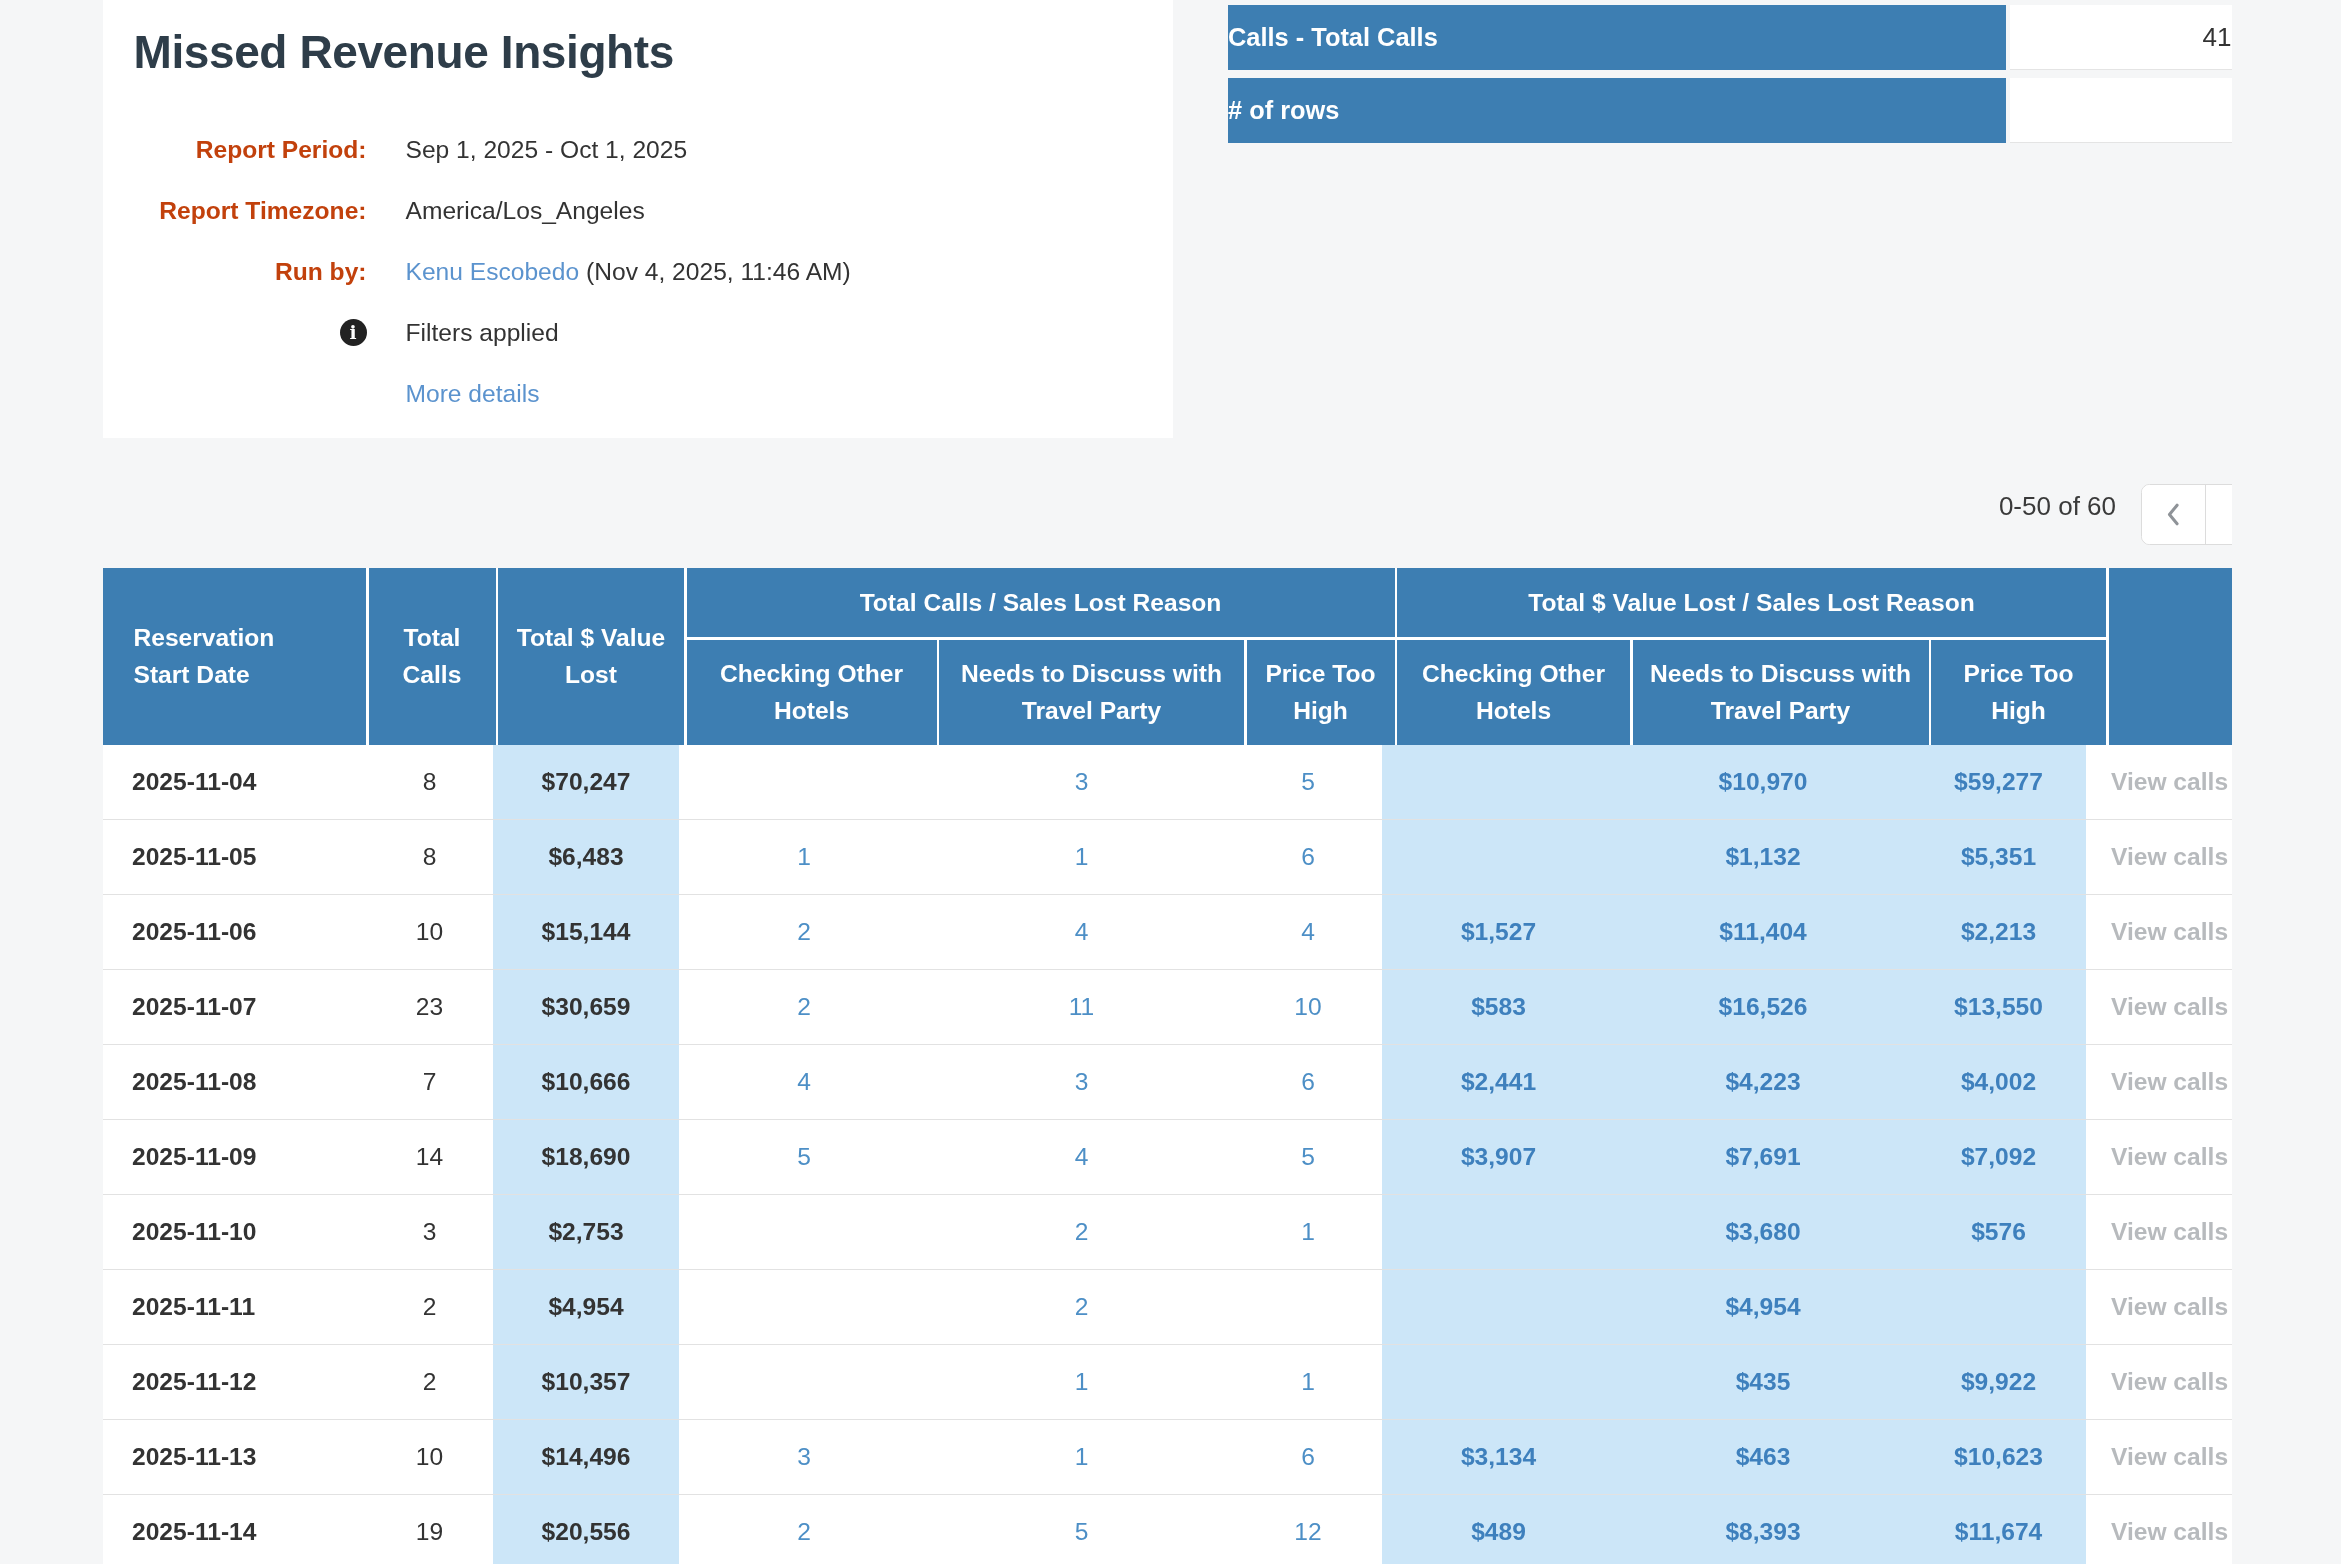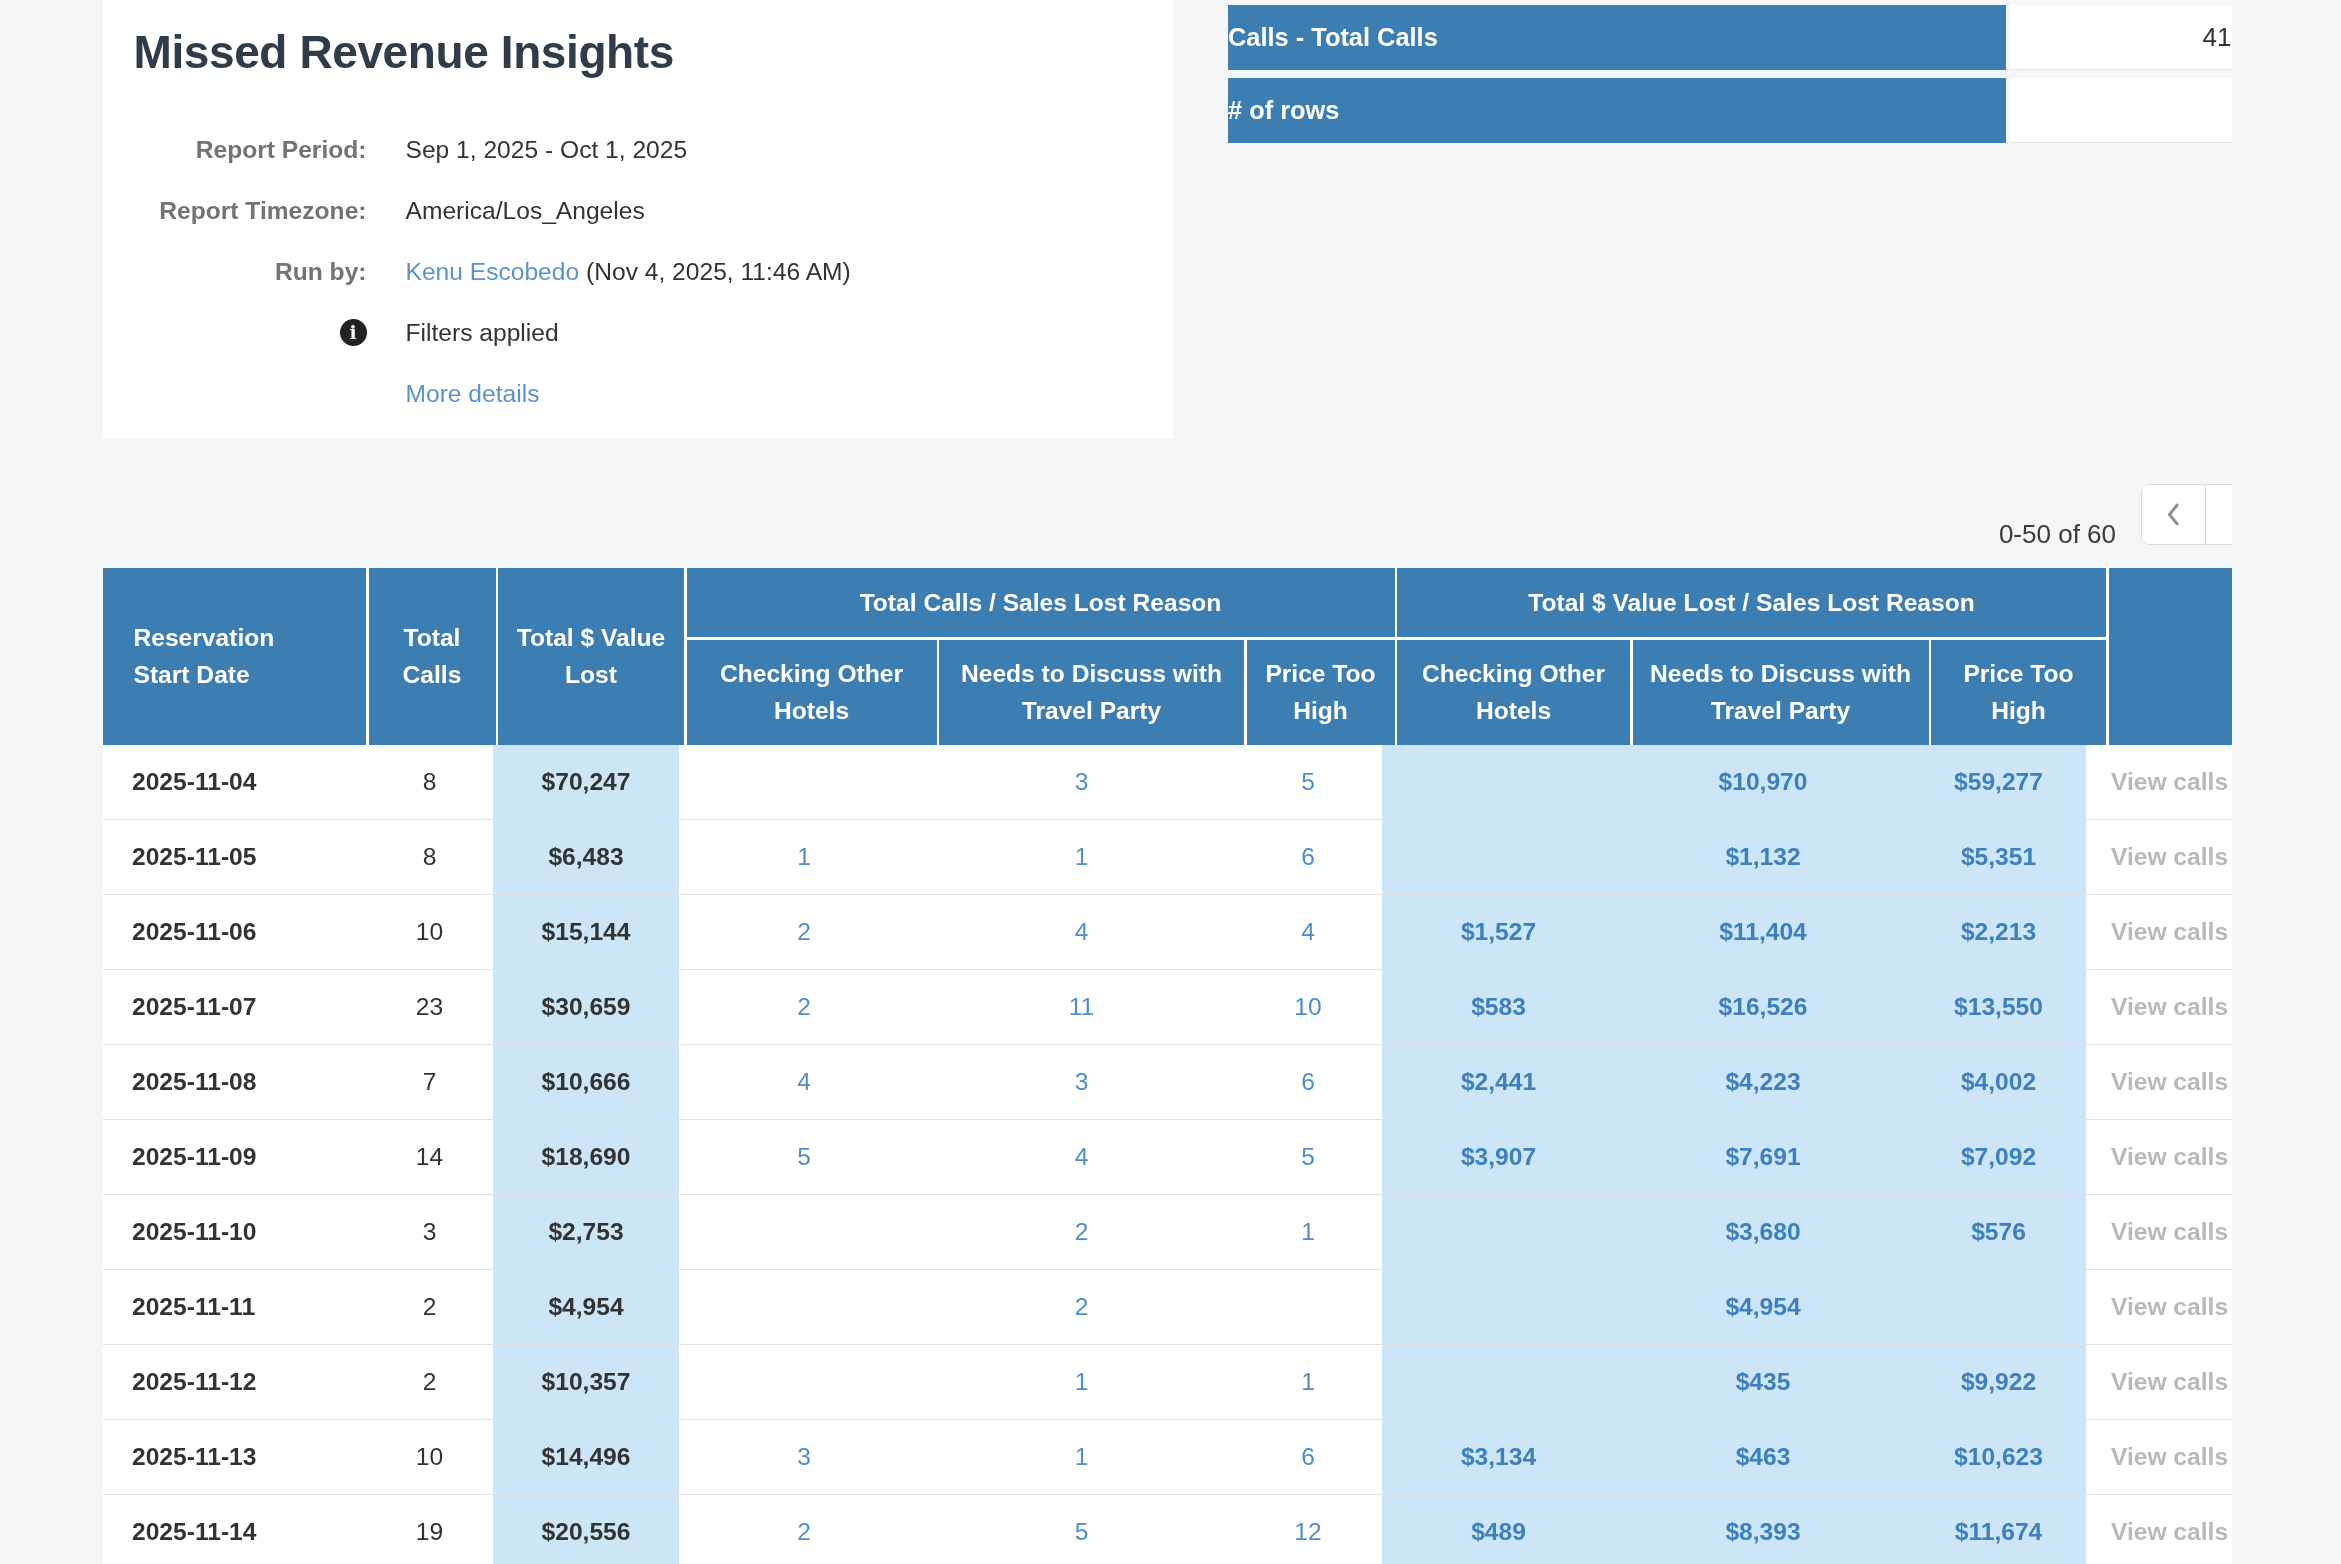--- a/index.html
+++ b/index.html
@@ -5,36 +5,36 @@
   * { margin:0; padding:0; box-sizing:border-box; }
   html,body { background:#f5f6f7; }
   body { font-family:"Liberation Sans","DejaVu Sans",sans-serif; color:#333; }
   .page { position:relative; width:2232px; height:1564px; overflow:hidden; background:#f5f6f7; }
 
   
   .report-card { position:absolute; left:103px; top:0; width:1070px; height:438px; background:#ffffff; padding:25.4px 30.5px 0 30.5px; }
   .report-title { font-size:46px; font-weight:700; color:#2e3d49; letter-spacing:-0.4px; }
   .report-fields { margin-top:53px; }
   .field-row { display:flex; align-items:flex-start; margin-bottom:26px; font-size:24.6px; line-height:35px; }
-  .field-label { width:233px; text-align:right; font-weight:700; color:#737373; flex:none; }
+  .field-label { width:233px; text-align:right; font-weight:700; color:#c2410c; flex:none; }
   .field-value { margin-left:39px; color:#333; }
   a.link { color:#5b93ce; text-decoration:none; cursor:pointer; }
   .info-circle { display:inline-flex; width:27px; height:27px; border-radius:50%; background:#222; color:#fff;
                  align-items:center; justify-content:center; font-size:18.6px; font-weight:700; font-family:"DejaVu Serif",serif; }
   .label-icon { width:233px; display:flex; justify-content:flex-end; align-items:center; height:35px; flex:none; }
 
   
   .stats-panel { position:absolute; left:1228px; top:5.1px; width:1042px; }
   .stat-row { display:flex; height:65px; margin-bottom:7.6px; }
   .stat-label { width:778px; background:#3d7eb2; color:#fff; font-size:25.4px; font-weight:700; display:flex; align-items:center; }
   .stat-value { flex:1; margin-left:4.2px; background:#fff; border-bottom:1.7px solid #e4e4e4; font-size:26px; color:#333;
                 display:flex; align-items:center; justify-content:flex-end; padding-right:24px; }
 
   
-  .pagination-text { position:absolute; top:504px; left:1862px; width:254px; height:61px; line-height:61px;
+  .pagination-text { position:absolute; top:476px; left:1862px; width:254px; height:61px; line-height:61px;
                      text-align:right; font-size:26px; color:#3a3a3a; }
   .pager { position:absolute; top:484px; left:2141px; width:129px; height:61px; background:#fff;
            border:1.7px solid #dcdcdc; border-radius:8.5px; display:flex; overflow:hidden; }
   .pager-btn { flex:1; display:flex; align-items:center; justify-content:center; cursor:pointer; background:#fff; border:none; }
   .pager-btn + .pager-btn { border-left:1.7px solid #dcdcdc; }
 
   
   .table-wrap { position:absolute; left:103px; top:568px; width:2151px; }
   .grid-cols { display:grid; grid-template-columns:263px 127px 186px 250px 305px 148px 233px 296px 175px 167px; }
 

